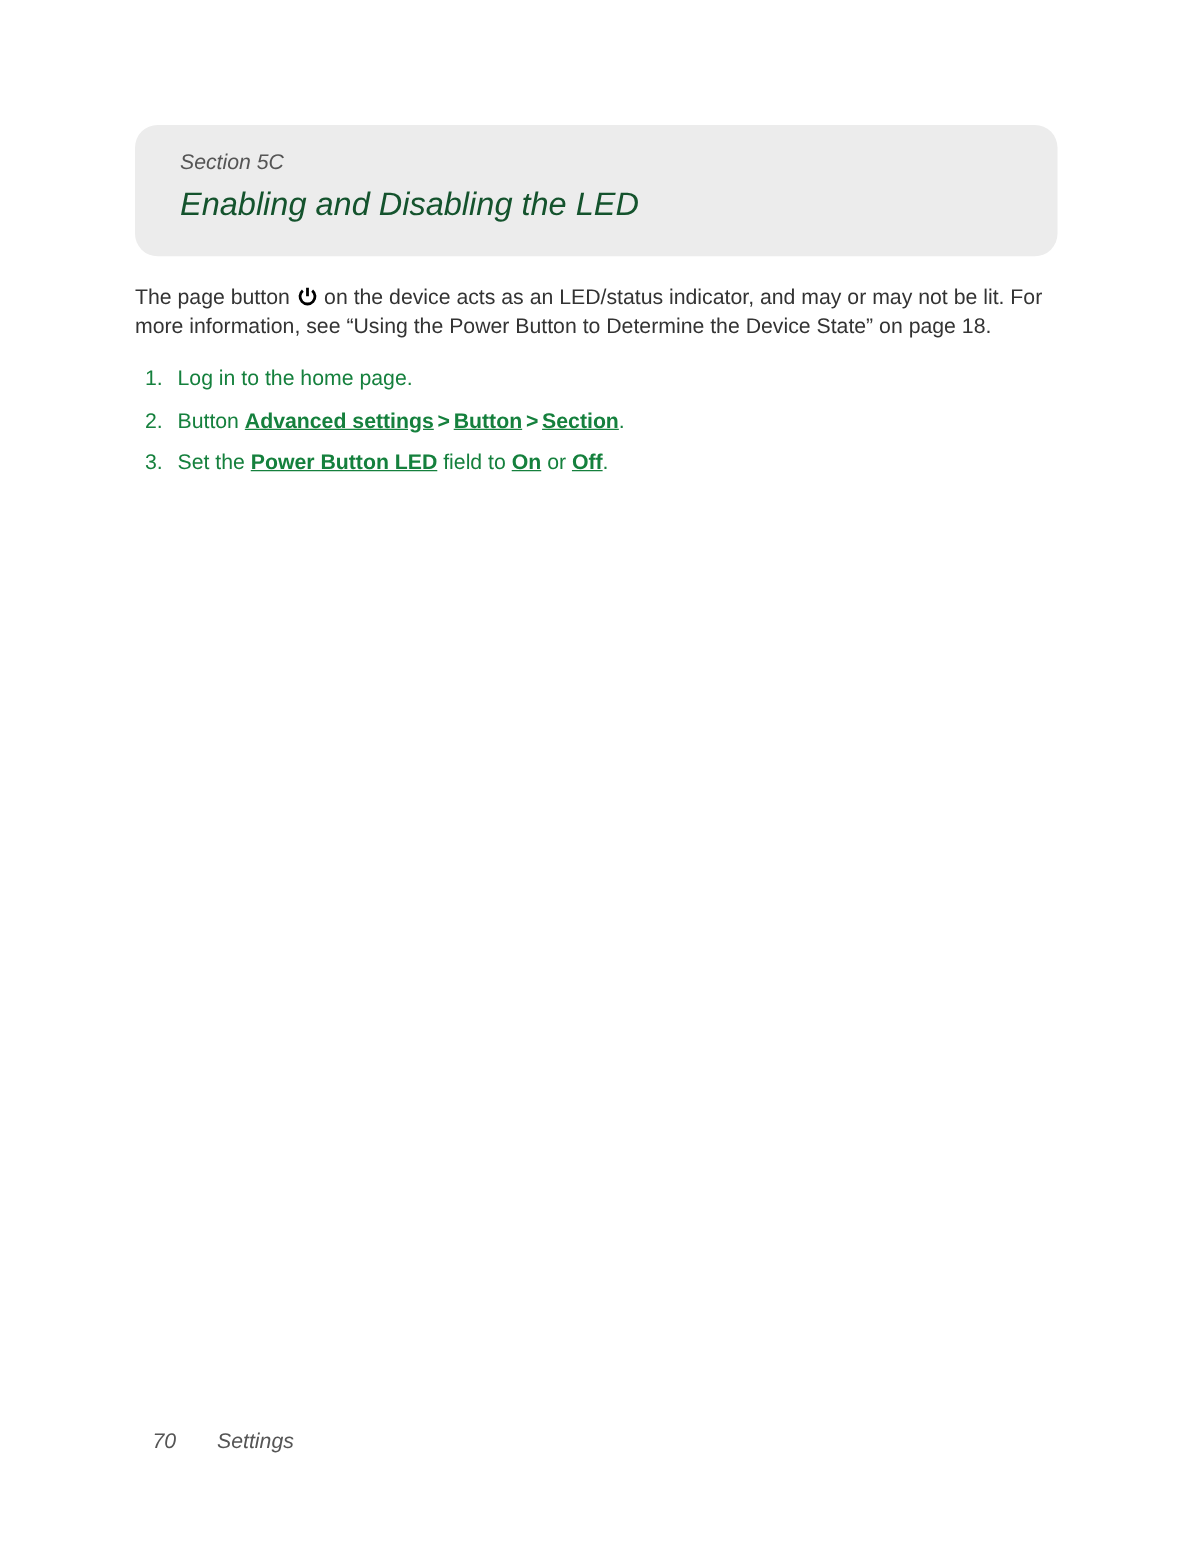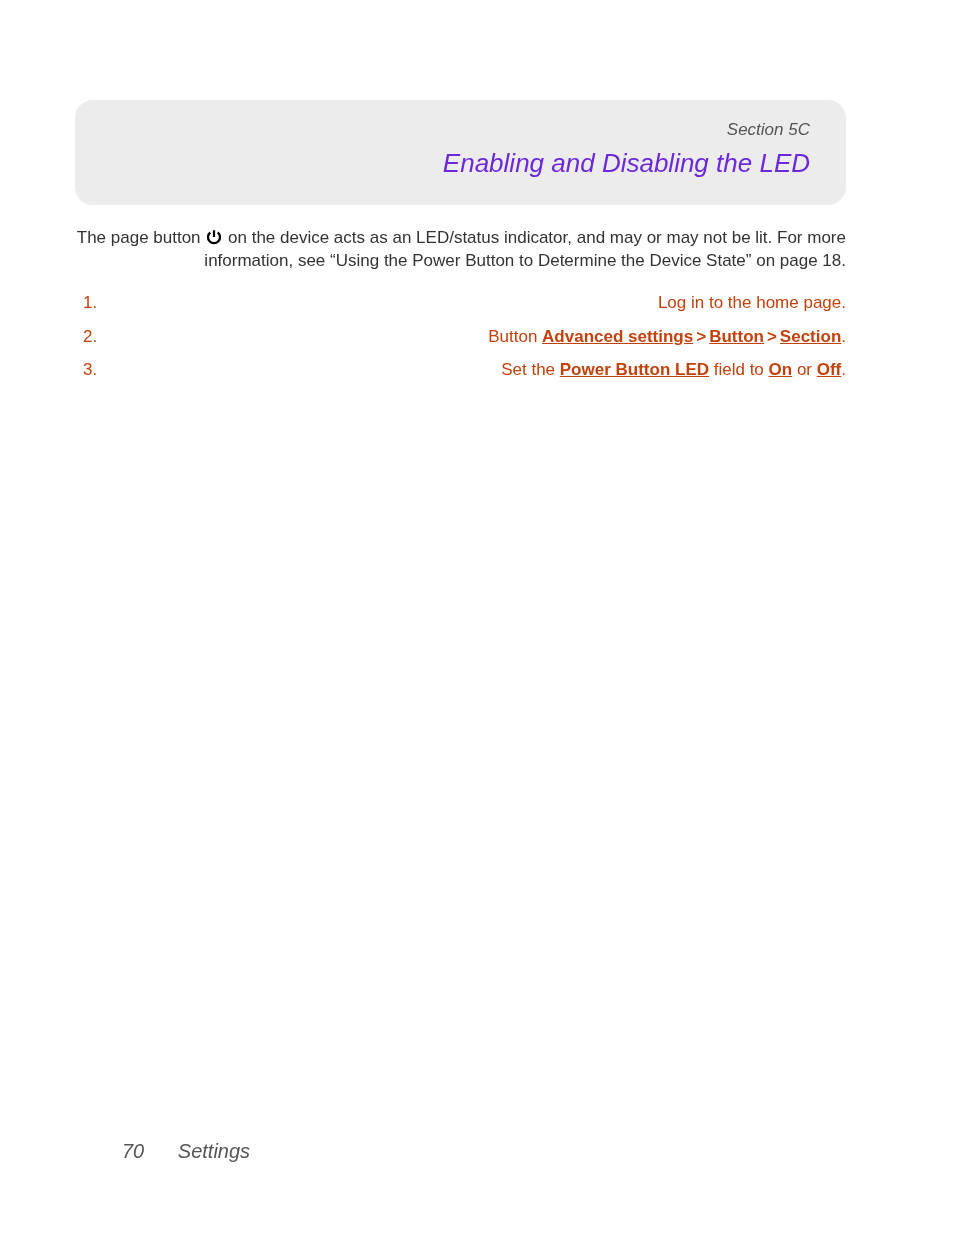--- a/index.html
+++ b/index.html
@@ -9,39 +9,38 @@
     }
     body {
       width: 954px;
       height: 1235px;
       background: #ffffff;
       font-family: Arial, Helvetica, sans-serif;
       color: #333333;
       position: relative;
     }
     .page-container {
-      padding: 100px 108px 0 75px;
-      text-align: right;
+      padding: 100px 108px 0 108px;
     }
     .section-header {
       background: #ececec;
       border-radius: 18px;
       padding: 20px 36px 26px 36px;
       margin-bottom: 22px;
     }
     .section-label {
       font-style: italic;
       font-size: 17px;
       color: #555555;
       margin-bottom: 8px;
     }
     .section-title {
       font-style: italic;
       font-size: 26px;
-      color: #6d28d9;
+      color: #14532d;
       font-weight: normal;
     }
     .body-paragraph {
       font-size: 17px;
       line-height: 1.35;
       color: #333333;
       margin-bottom: 18px;
     }
     .power-icon {
       display: inline-block;
@@ -56,21 +55,21 @@
     }
     ol.steps {
       list-style: none;
       counter-reset: step;
       padding-left: 8px;
     }
     ol.steps li {
       counter-increment: step;
       font-size: 17px;
       line-height: 1.4;
-      color: #c2410c;
+      color: #15803d;
       margin-bottom: 10px;
       padding-left: 26px;
       position: relative;
     }
     ol.steps li::before {
       content: counter(step) ".";
       position: absolute;
       left: 0;
       top: 0;
     }
@@ -81,21 +80,21 @@
     .breadcrumb-sep {
       font-weight: bold;
       padding: 0 3px;
     }
     .footer {
       position: absolute;
       bottom: 72px;
       left: 122px;
       font-style: italic;
       color: #555555;
-      font-size: 20px;
+      font-size: 17px;
     }
     .footer-page {
       margin-right: 28px;
     }
   </style>
 </head>
 <body>
 
 <div class="page-container">
 

